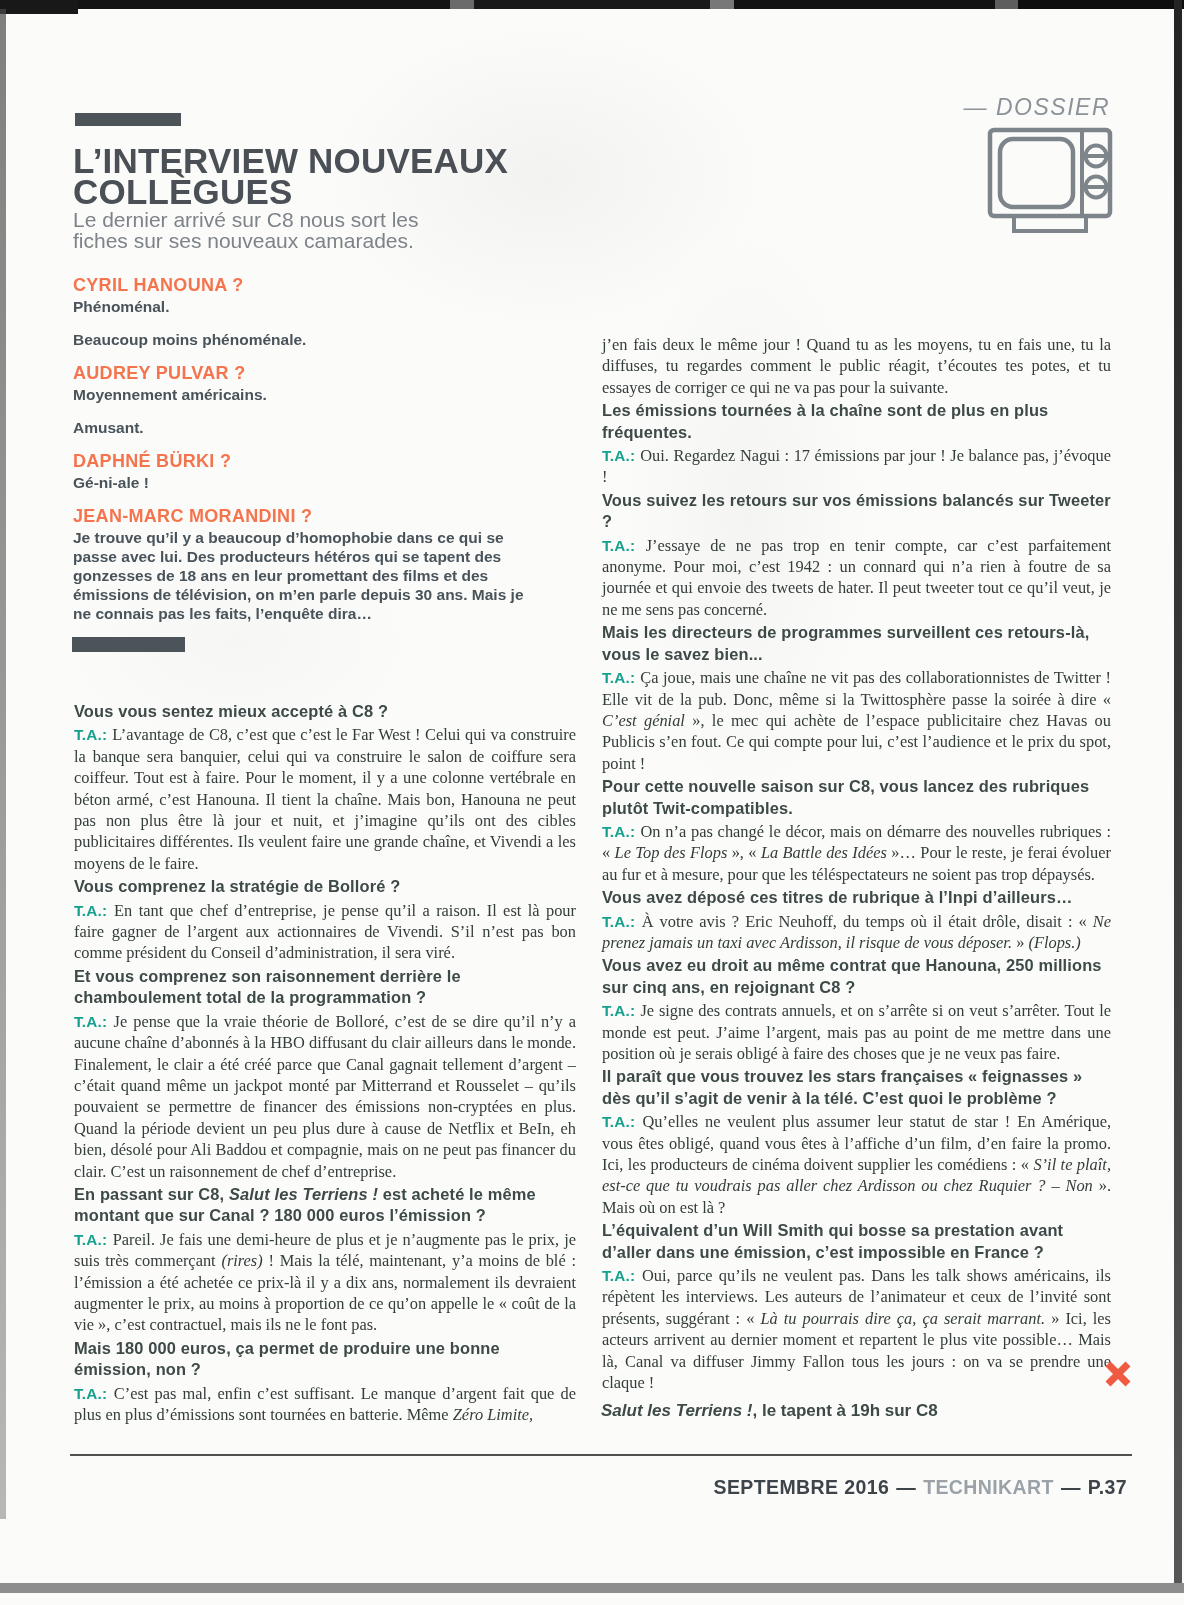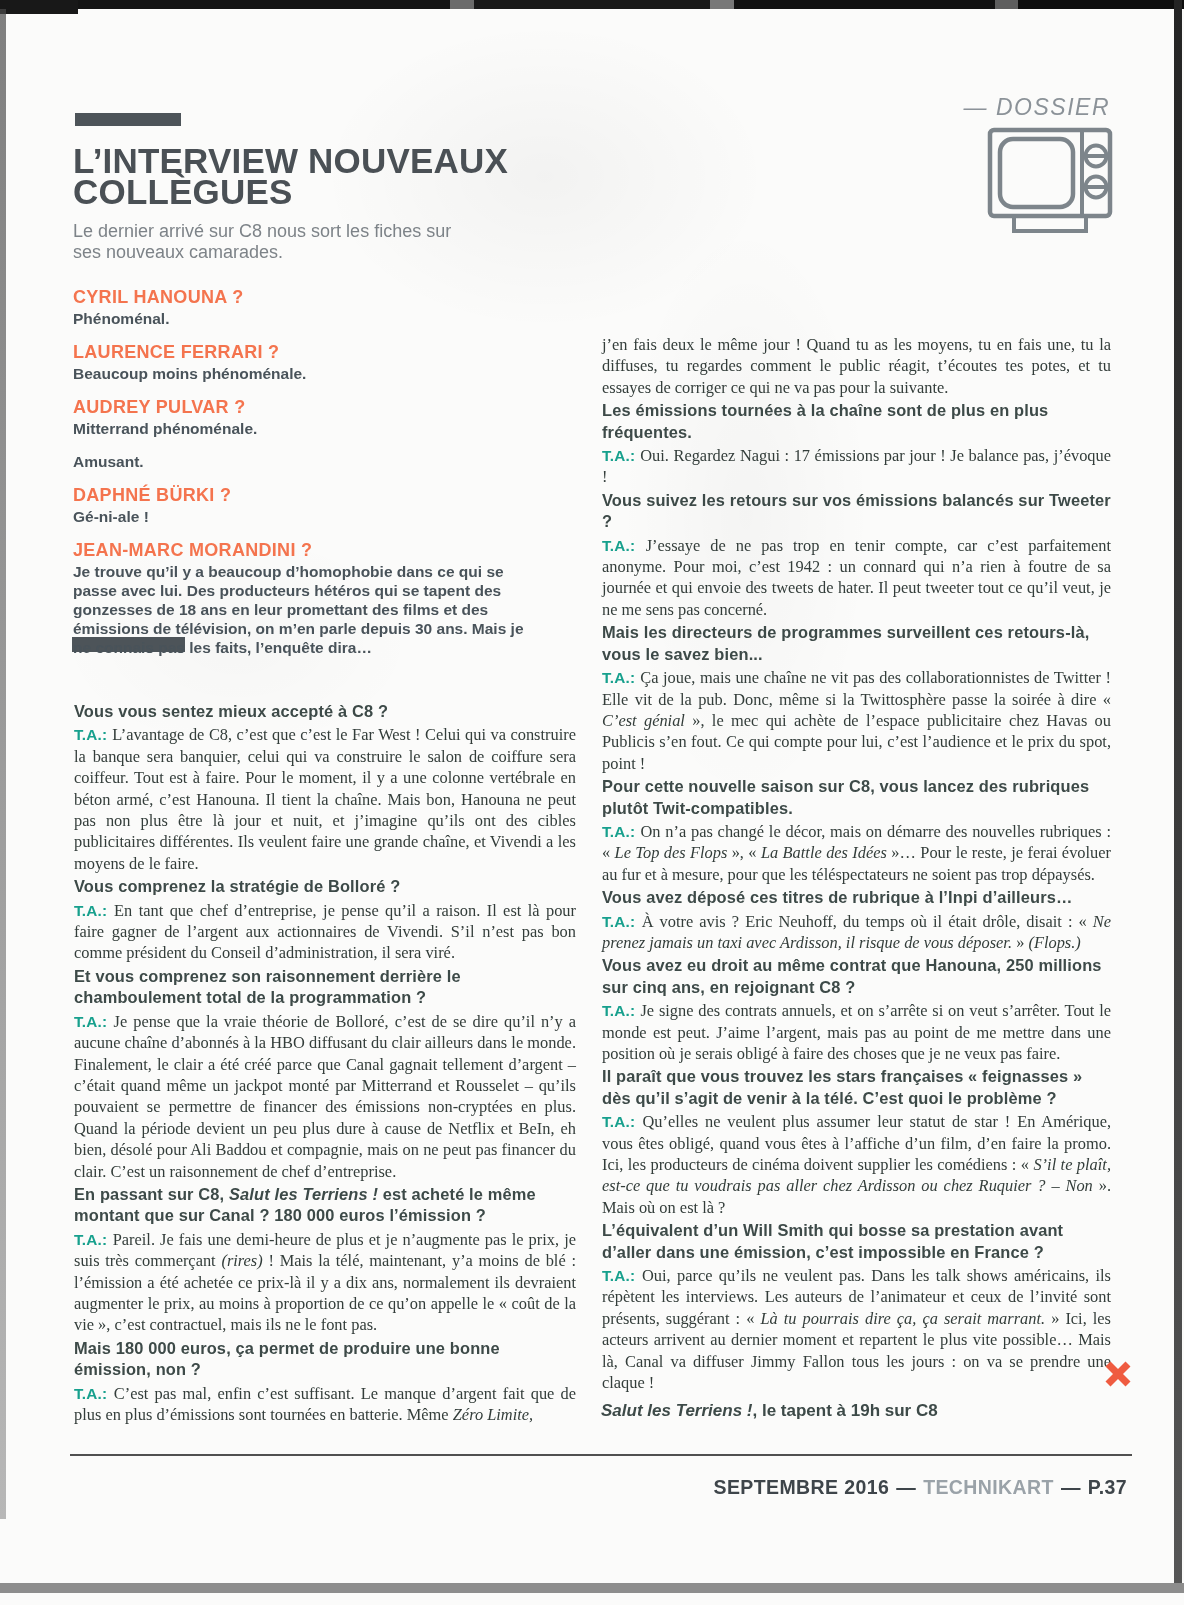--- a/index.html
+++ b/index.html
@@ -34,21 +34,21 @@
     font-weight:500; font-size:23px; line-height:26px; letter-spacing:1.5px; color:#8b9298;font-style:italic; }
   .tv { position:absolute; top:126px; right:64px; }
 
   .mark-bar { position:absolute; background:#4d5459; }
   .bar1 { left:75px; top:113px; width:106px; height:13px; }
   .bar2 { left:72px; top:637px; width:113px; height:15px; }
 
   
   .intro { position:absolute; left:73px; top:145px; width:470px; }
   .title { font-weight:700; font-size:35px; line-height:31px; letter-spacing:.2px; color:#4a5055; }
-  .subtitle { margin-top:14px; font-size:18px; line-height:21px; color:#7d8388; width:380px; }
+  .subtitle { margin-top:2px; font-size:21px; line-height:21px; color:#7d8388; width:380px; }
   .people { margin-top:24px; }
   .person { margin-bottom:14px; }
   .person h3 { margin:0; font-weight:800; font-size:18px; line-height:21px; letter-spacing:.3px; color:#f4744e; }
   .person p { margin:1px 0 0 0; font-weight:700; font-size:15.5px; line-height:19px; color:#49535a; }
 
   
   .col { position:absolute; }
   .col-left  { left:72px;  top:699px; width:506px; }
   .col-right { left:600px; top:332px; width:513px; }
   .blk { margin:2px; }
@@ -100,26 +100,25 @@
 
   <div class="intro">
     <div class="title">L’INTERVIEW NOUVEAUX COLLÈGUES</div>
     <div class="subtitle">Le dernier arrivé sur C8 nous sort les fiches sur ses nouveaux camarades.</div>
     <div class="people">
         <div class="person">
           <h3>CYRIL HANOUNA ?</h3>
           <p>Phénoménal.</p>
         </div>
         <div class="person">
-          <h3>LAURENCE FERRARI ?</h3>
           <p>Beaucoup moins phénoménale.</p>
         </div>
         <div class="person">
           <h3>AUDREY PULVAR ?</h3>
-          <p>Mitterrand phénoménale.</p>
+          <p>Moyennement américains.</p>
         </div>
         <div class="person">
           <p>Amusant.</p>
         </div>
         <div class="person">
           <h3>DAPHNÉ BÜRKI ?</h3>
           <p>Gé-ni-ale !</p>
         </div>
         <div class="person">
           <h3>JEAN-MARC MORANDINI ?</h3>

